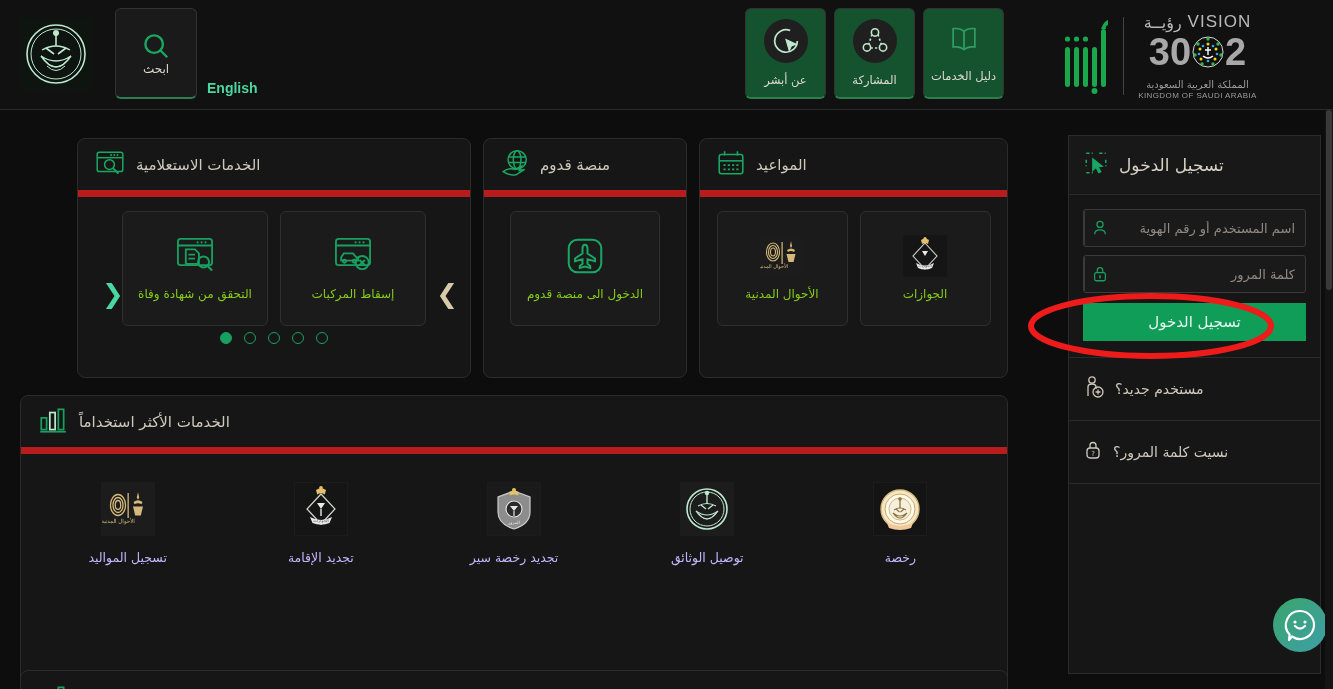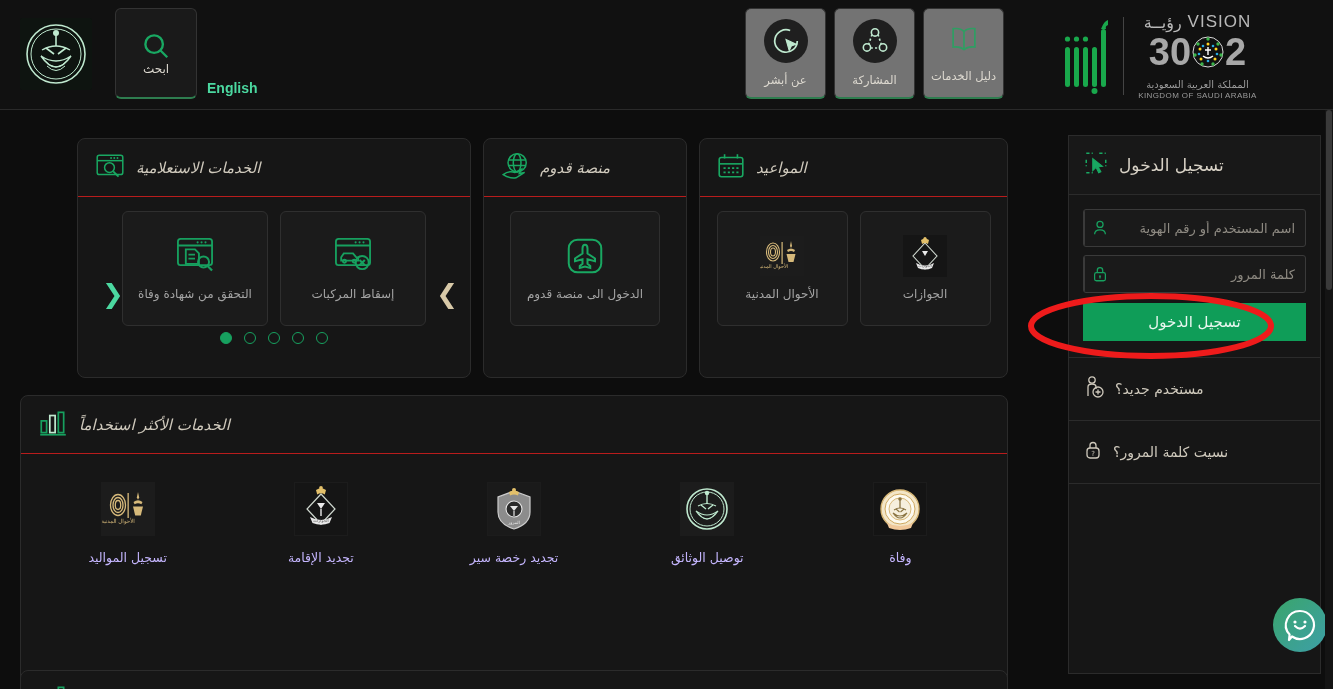--- a/index.html
+++ b/index.html
@@ -32,21 +32,21 @@
   }
   .search-btn .lbl { font-size: 12px; color: #ddd9d0; }
   .english-link {
     position: absolute; top: 80px; left: 207px;
     font-size: 14px; font-weight: bold; color: #4bd8a0;
     font-family: "Liberation Sans", sans-serif; cursor: pointer;
   }
   .nav-group { position: absolute; top: 8px; left: 745px; display: flex; gap: 8px; flex-direction: row-reverse; }
   .nav-btn {
     width: 81px; height: 91px;
-    background: #737373; border: 1px solid #333; border-radius: 6px;
+    background: #14532d; border: 1px solid #333; border-radius: 6px;
     border-bottom: 2px solid #2e7d4f;
     display: flex; flex-direction: column; align-items: center; justify-content: center;
     gap: 10px; cursor: pointer;
   }
   .nav-btn .lbl { font-size: 11.5px; color: #ddd9d0; white-space: nowrap; }
   .nav-ico-circle { width: 44px; height: 44px; border-radius: 50%; background: #1f1f1f;
     display: flex; align-items: center; justify-content: center; }
 
   .vision-logo { position: absolute; top: 12px; left: 1063px; width: 200px; height: 88px;
     display: flex; align-items: center; }
@@ -62,31 +62,31 @@
   .v-bars { display: flex; align-items: flex-end; gap: 3px; height: 78px; }
 
   
   .content { position: absolute; top: 110px; left: 0; width: 1333px; height: 579px; }
 
   
   .cards-row { position: absolute; top: 28px; right: 325px; left: 20px; height: 240px; display: flex; gap: 12px; }
   .card { background: #161616; border: 1px solid #2b2b2b; border-radius: 8px; }
   .card-head {
     height: 58px; display: flex; align-items: center; justify-content: flex-start;
-    gap: 10px; padding: 0 16px; border-bottom: 1px solid #b91c1c; flex-direction: row-reverse; font-style: italic;
+    gap: 10px; padding: 0 16px; border-bottom: 7px solid #b91c1c; flex-direction: row-reverse;
   }
   .card-head .ttl { font-size: 15px; color: #cfc9bc; }
   .card-body { padding: 14px; display: flex; gap: 12px; align-items: flex-start; justify-content: center; flex-direction: row-reverse; }
 
   .tile {
     width: 131px; height: 115px; background: #1b1b1b; border: 1px solid #2f2f2f; border-radius: 6px;
     display: flex; flex-direction: column; align-items: center; justify-content: center; gap: 10px;
     cursor: pointer; padding: 6px;
   }
-  .tile .tlbl { font-size: 12px; color: #a3a3a3; text-align: center; line-height: 1.3; }
+  .tile .tlbl { font-size: 12px; color: #84cc16; text-align: center; line-height: 1.3; }
   .tile-img { width: 46px; height: 42px; display:flex; align-items:center; justify-content:center; }
 
   .card-mawaeed { width: 309px; }
   .card-qudoom { width: 204px; }
   .card-qudoom .tile { width: 150px; height: 115px; }
   .card-istilam { width: 394px; position: relative; }
   .card-istilam .card-body { padding: 14px 34px 6px; }
   .card-istilam .tile { width: 146px; height: 115px; }
 
   .car-arrow { position: absolute; top: 142px; font-size: 26px; cursor: pointer; line-height: 1; font-family: "DejaVu Sans", sans-serif; }
@@ -534,21 +534,21 @@
               <circle cx="26" cy="26" r="15" fill="#fdfaf0" stroke="#cfa960" stroke-width="1"></circle>
               <circle cx="26" cy="26" r="11" fill="#f6efdd" stroke="#cfa960" stroke-width="0.8"></circle>
               <path d="M26 17 L26 25" stroke="#8a7442" stroke-width="1.3"></path>
               <circle cx="26" cy="16" r="1.8" fill="#8a7442"></circle>
               <path d="M20 27 q6 -4 12 0" fill="none" stroke="#8a7442" stroke-width="1.1"></path>
               <path d="M22 26 l3.5 3 M30 26 l-3.5 3" stroke="#8a7442" stroke-width="1.1"></path>
               <path d="M19 30 q7 10 14 0 q-7 6 -14 0 z" fill="none" stroke="#8a7442" stroke-width="1.1"></path>
               <path d="M13 40 q13 6 26 0 l-2 5 q-11 4 -22 0 z" fill="#f0c89a"></path>
             </svg>
           </span>
-          <span class="mlbl">وفاة</span>
+          <span class="mlbl">رخصة</span>
         </div>
 
       </div>
     </div>
 
     <div class="bottom-card">
       <div class="bottom-head">
         <span>
           <svg width="32" height="30" viewBox="0 0 30 28" fill="none">
             <rect x="4" y="12" width="5" height="11" fill="none" stroke="#17a05f" stroke-width="1.6"></rect>

